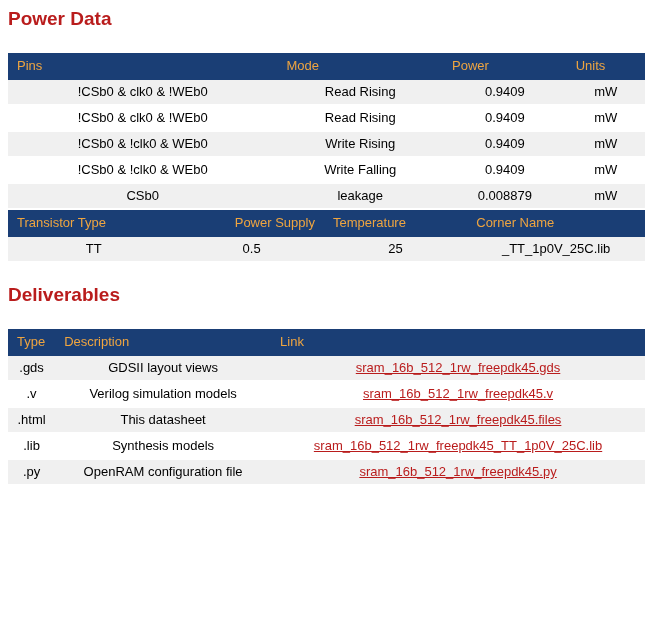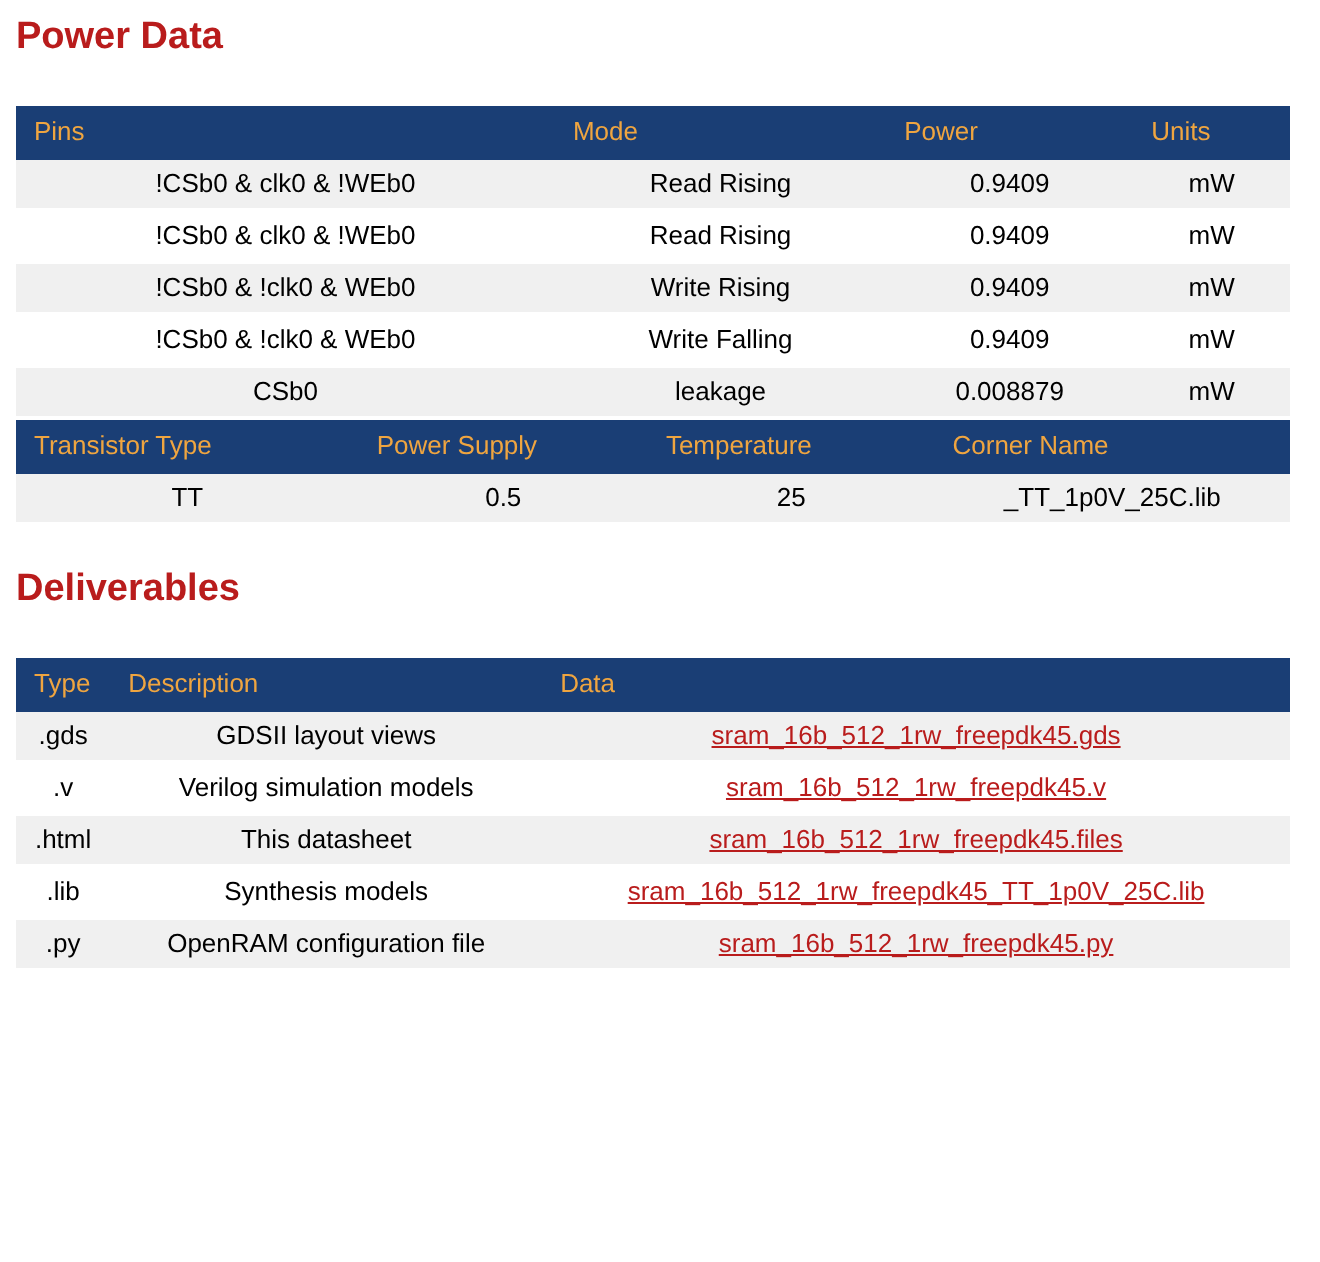--- a/index.html
+++ b/index.html
@@ -45,21 +45,21 @@
     white-space: nowrap;
     overflow: hidden;
     text-align: center;
   }
   table.data-table tbody tr:nth-child(odd) td { background: #F0F0F0; }
   table.data-table tbody tr:nth-child(even) td { background: #ffffff; }
 
   
   .t-power   th:nth-child(1){ width:42.3%; } .t-power   th:nth-child(2){ width:26.0%; }
   .t-power   th:nth-child(3){ width:19.4%; } .t-power   th:nth-child(4){ width:12.3%; }
-  .t-corners th:nth-child(1){ width:26.9%; } .t-corners th:nth-child(2){ width:22.7%; }
+  .t-corners th:nth-child(1){ width:26.9%; } .t-corners th:nth-child(2){ width:22.7%;text-align:right; }
   .t-corners th:nth-child(3){ width:22.5%; } .t-corners th:nth-child(4){ width:27.9%; }
   .t-deliv   th:nth-child(1){ width:7.4%;  } .t-deliv   th:nth-child(2){ width:33.9%; }
   .t-deliv   th:nth-child(3){ width:58.7%; }
 
   a.file-link {
     color: #b91c1c;
     text-decoration: underline;
   }
 </style>
 </head>
@@ -129,21 +129,21 @@
         </tr>
       </tbody>
     </table>
 
   <h2 class="section-title">Deliverables</h2>
   <table class="data-table t-deliv" data-table="deliverables">
       <thead>
         <tr>
           <th>Type</th>
           <th>Description</th>
-          <th>Data</th>
+          <th>Link</th>
         </tr>
       </thead>
       <tbody>
         <tr>
           <td>.gds</td>
           <td>GDSII layout views</td>
           <td><a class="file-link" href="#">sram_16b_512_1rw_freepdk45.gds</a></td>
         </tr>
         <tr>
           <td>.v</td>

